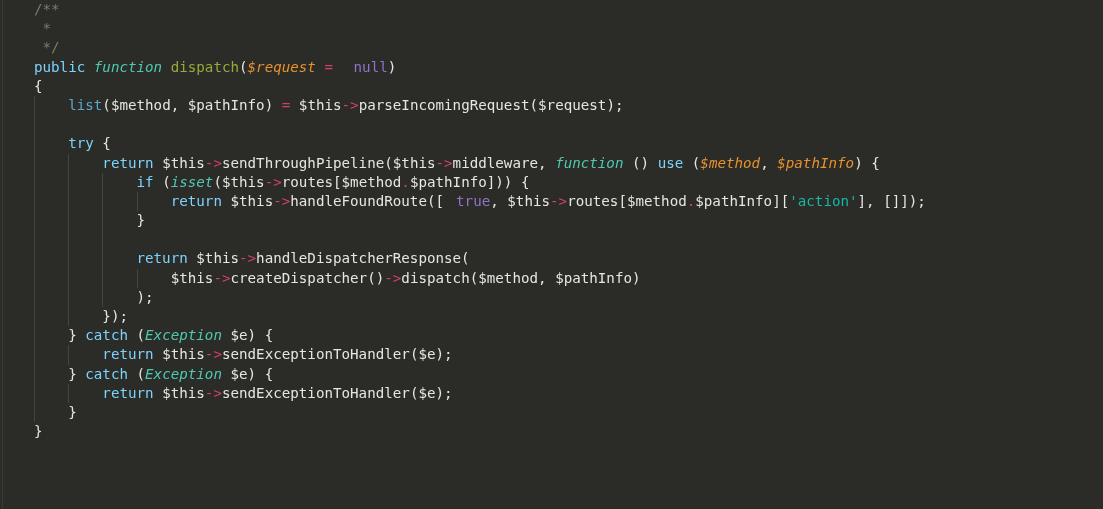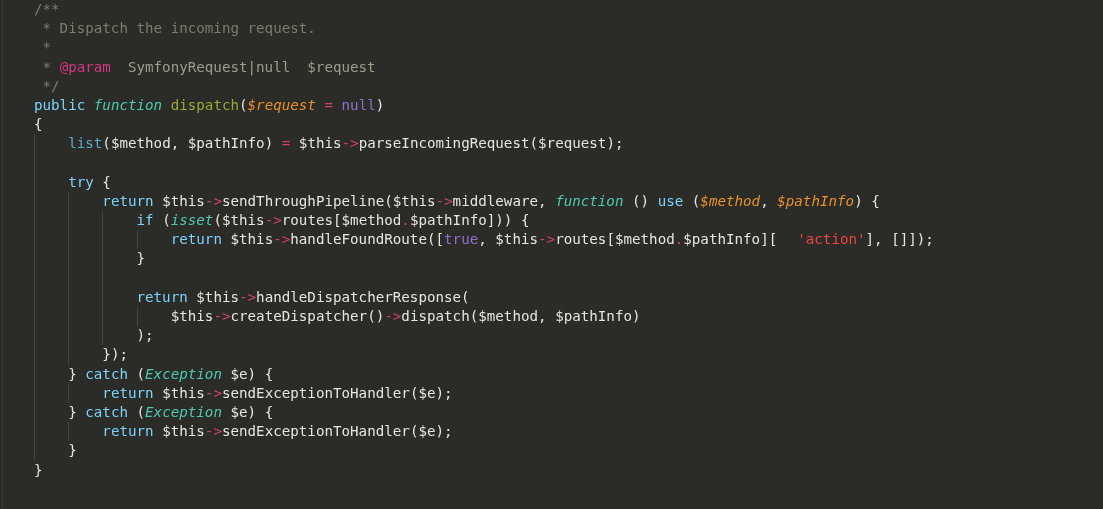--- a/index.html
+++ b/index.html
@@ -57,37 +57,35 @@
   .t-comment   { color: #7d7d6b; }
   .t-doctag    { color: #d33682; }
   .t-doctype   { color: #9e9e8a; }
   .t-keyword   { color: #7dd3fc; }
   .t-type      { color: #4ec9b0; font-style: italic; }
   .t-func      { color: #9aa83a; }
   .t-builtin   { color: #5aa9c8; }
   .t-isset     { color: #4ec9b0; font-style: italic; }
   .t-param     { color: #e8912d; font-style: italic; }
   .t-var       { color: #e6e6e0; }
-  .t-const     { color: #9272c9; }
-  .t-string    { color: #ef4444; margin-left: 20px; }
+  .t-const     { color: #9272c9; margin-left: 12px; }
+  .t-string    { color: #14b8a6; }
   .t-op        { color: #d43f72; }
   .t-arrow     { color: #d43f72; }
   .t-plain     { color: #e6e6e0; }
   .t-punct     { color: #e6e6e0; }
 </style>
 </head>
 <body>
 
 <div id="editor">
   <div id="gutter-edge"></div>
   <div id="code-surface">
       <div class="code-line"><span class="t-comment">/**</span></div>
-      <div class="code-line"><span class="t-comment"> * Dispatch the incoming request.</span></div>
       <div class="code-line"><span class="t-comment"> *</span></div>
-      <div class="code-line"><span class="t-comment"> * </span><span class="t-doctag">@param</span><span class="t-doctype">  SymfonyRequest|null  $request</span></div>
       <div class="code-line"><span class="t-comment"> */</span></div>
       <div class="code-line"><span class="t-keyword">public</span><span class="t-plain"> </span><span class="t-type">function</span><span class="t-plain"> </span><span class="t-func">dispatch</span><span class="t-punct">(</span><span class="t-param">$request</span><span class="t-plain"> </span><span class="t-op">=</span><span class="t-plain"> </span><span class="t-const">null</span><span class="t-punct">)</span></div>
       <div class="code-line"><span class="t-punct">{</span></div>
       <div class="code-line"><span class="guide" style="left: 34px; background: rgb(69, 69, 63);"></span><span class="t-plain">    </span><span class="t-builtin">list</span><span class="t-punct">(</span><span class="t-var">$method</span><span class="t-punct">, </span><span class="t-var">$pathInfo</span><span class="t-punct">) </span><span class="t-op">=</span><span class="t-plain"> </span><span class="t-var">$this</span><span class="t-arrow">-&gt;</span><span class="t-plain">parseIncomingRequest</span><span class="t-punct">(</span><span class="t-var">$request</span><span class="t-punct">);</span></div>
       <div class="code-line"><span class="guide" style="left: 34px; background: rgb(69, 69, 63);"></span><span>&nbsp;</span></div>
       <div class="code-line"><span class="guide" style="left: 34px; background: rgb(69, 69, 63);"></span><span class="t-plain">    </span><span class="t-keyword">try</span><span class="t-plain"> </span><span class="t-punct">{</span></div>
       <div class="code-line"><span class="guide" style="left: 34px; background: rgb(69, 69, 63);"></span><span class="guide" style="left: 68.2px; background: rgb(69, 69, 63);"></span><span class="t-plain">        </span><span class="t-keyword">return</span><span class="t-plain"> </span><span class="t-var">$this</span><span class="t-arrow">-&gt;</span><span class="t-plain">sendThroughPipeline</span><span class="t-punct">(</span><span class="t-var">$this</span><span class="t-arrow">-&gt;</span><span class="t-plain">middleware</span><span class="t-punct">, </span><span class="t-type">function</span><span class="t-punct"> () </span><span class="t-keyword">use</span><span class="t-punct"> (</span><span class="t-param">$method</span><span class="t-punct">, </span><span class="t-param">$pathInfo</span><span class="t-punct">) {</span></div>
       <div class="code-line"><span class="guide" style="left: 34px; background: rgb(69, 69, 63);"></span><span class="guide" style="left: 68.2px; background: rgb(69, 69, 63);"></span><span class="guide" style="left: 102.4px; background: rgb(69, 69, 63);"></span><span class="t-plain">            </span><span class="t-keyword">if</span><span class="t-punct"> (</span><span class="t-isset">isset</span><span class="t-punct">(</span><span class="t-var">$this</span><span class="t-arrow">-&gt;</span><span class="t-plain">routes</span><span class="t-punct">[</span><span class="t-var">$method</span><span class="t-op">.</span><span class="t-var">$pathInfo</span><span class="t-punct">])) {</span></div>
       <div class="code-line"><span class="guide" style="left: 34px; background: rgb(69, 69, 63);"></span><span class="guide" style="left: 68.2px; background: rgb(69, 69, 63);"></span><span class="guide" style="left: 102.4px; background: rgb(69, 69, 63);"></span><span class="guide" style="left: 136.6px; background: rgb(69, 69, 63);"></span><span class="t-plain">                </span><span class="t-keyword">return</span><span class="t-plain"> </span><span class="t-var">$this</span><span class="t-arrow">-&gt;</span><span class="t-plain">handleFoundRoute</span><span class="t-punct">([</span><span class="t-const">true</span><span class="t-punct">, </span><span class="t-var">$this</span><span class="t-arrow">-&gt;</span><span class="t-plain">routes</span><span class="t-punct">[</span><span class="t-var">$method</span><span class="t-op">.</span><span class="t-var">$pathInfo</span><span class="t-punct">][</span><span class="t-string">'action'</span><span class="t-punct">], []]);</span></div>
       <div class="code-line"><span class="guide" style="left: 34px; background: rgb(69, 69, 63);"></span><span class="guide" style="left: 68.2px; background: rgb(69, 69, 63);"></span><span class="guide" style="left: 102.4px; background: rgb(69, 69, 63);"></span><span class="t-plain">            </span><span class="t-punct">}</span></div>

